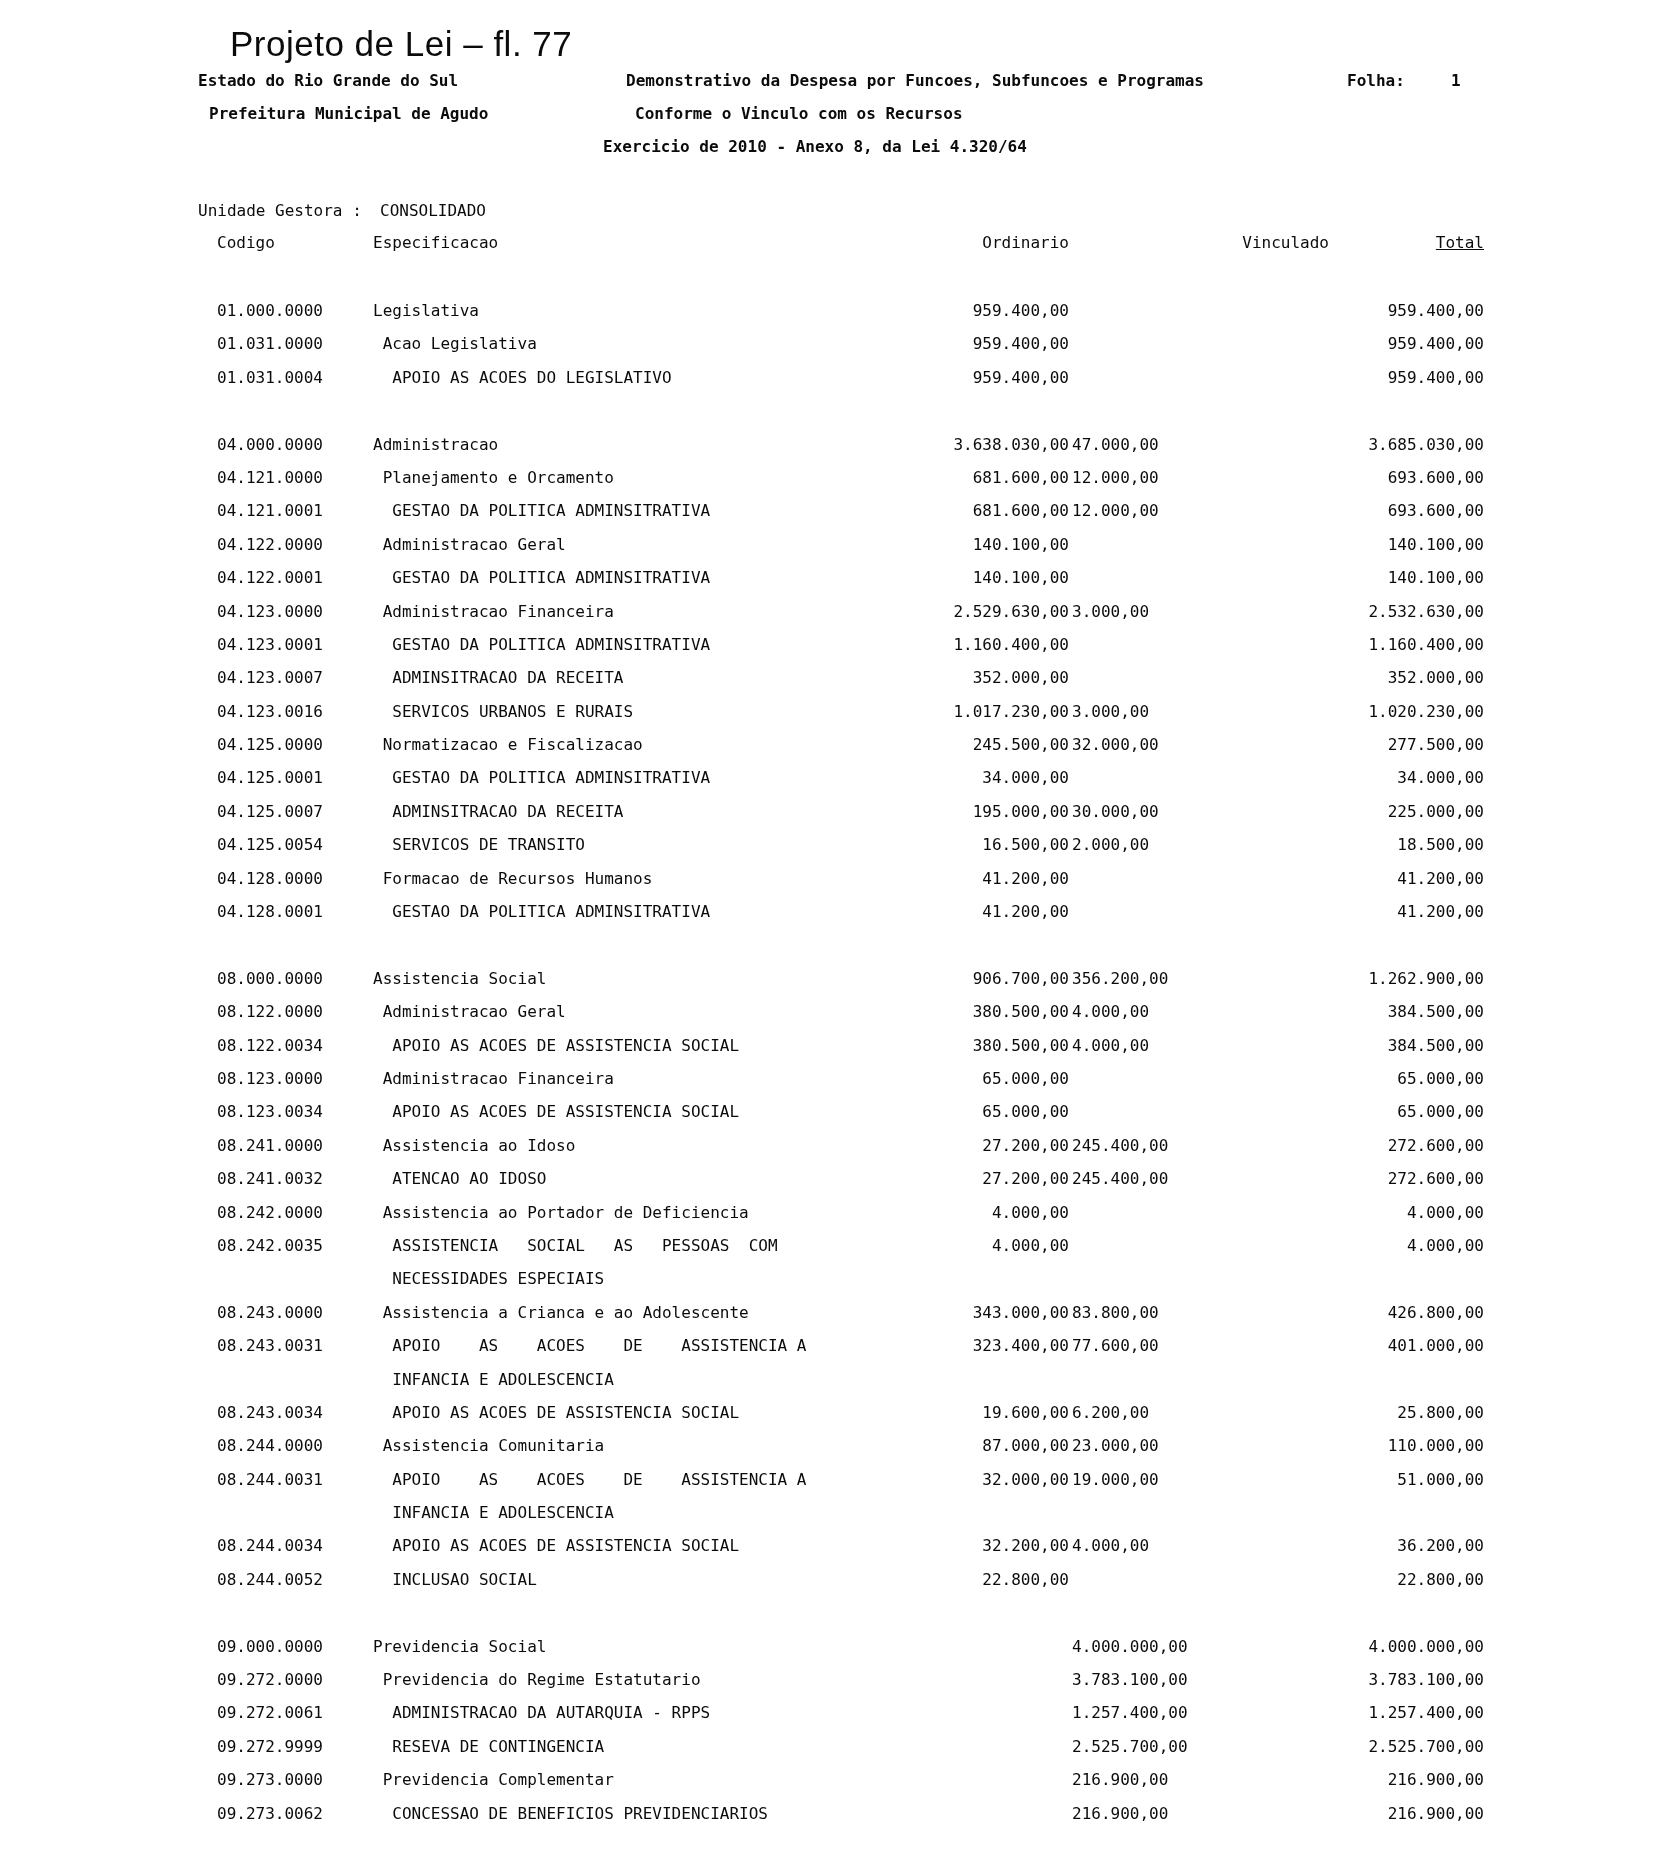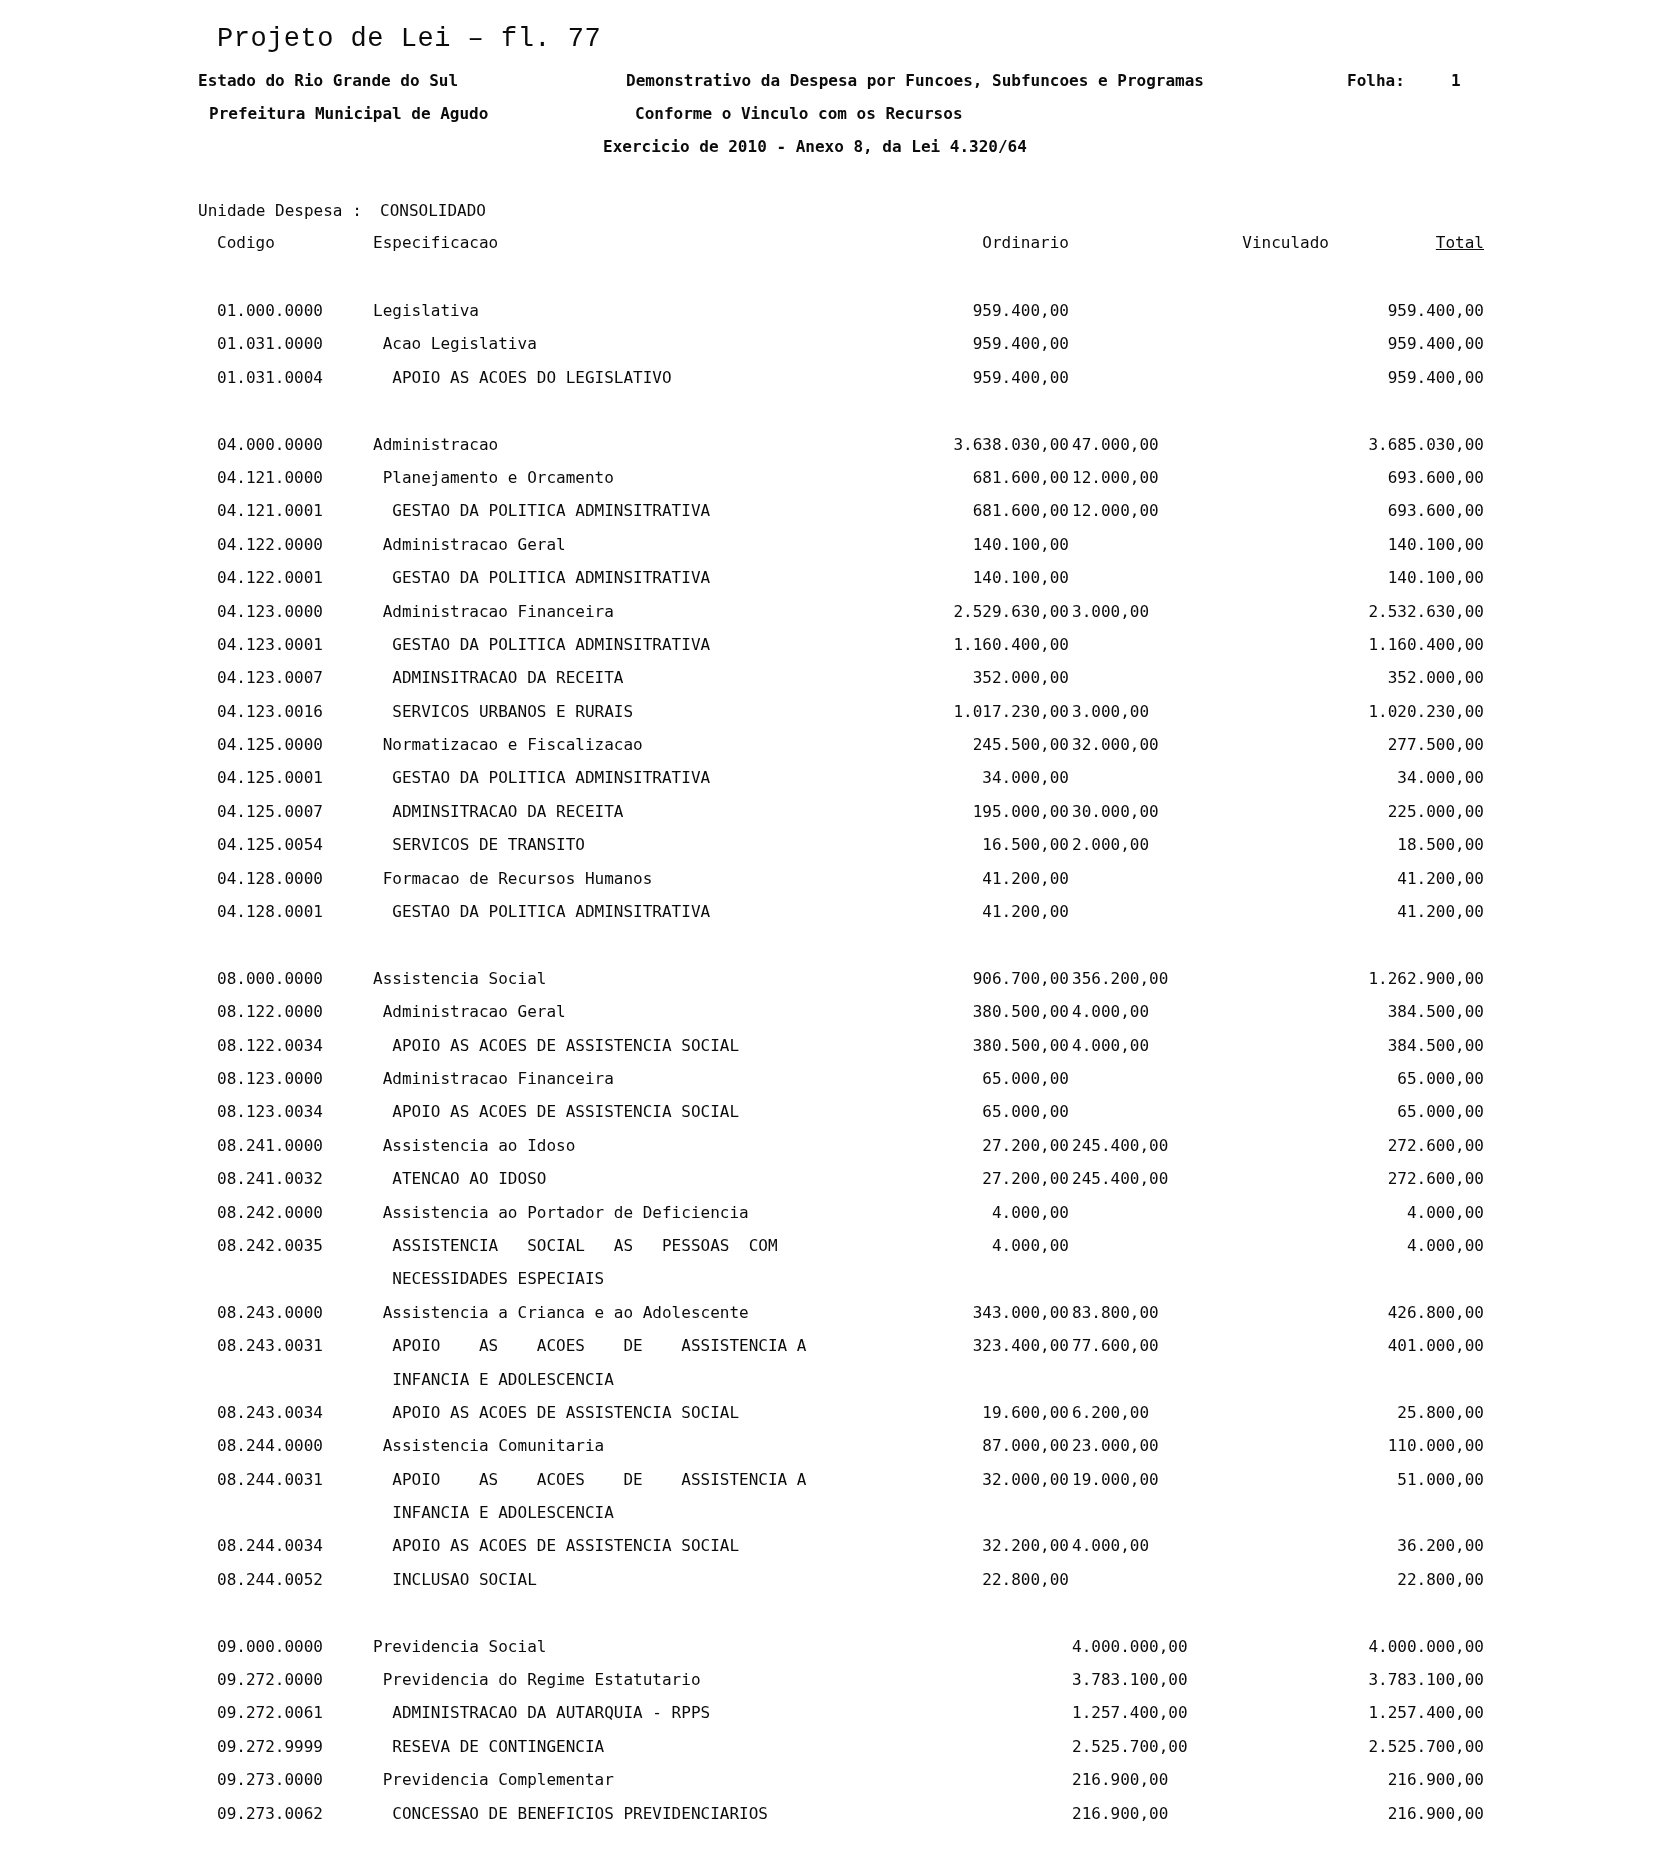--- a/index.html
+++ b/index.html
@@ -8,24 +8,24 @@
     width:1653px;
     height:1856px;
     background:#ffffff;
     color:#0b0b0b;
     font-family:"DejaVu Sans Mono","Liberation Mono",monospace;
     font-size:16px;
     overflow:hidden;
   }
   .abs { position:absolute; white-space:pre; }
   .doc-title {
-    font-family:Liberation Mono, monospace;
-    font-size:27px;
+    font-family:Liberation Sans, sans-serif;
+    font-size:35px;
     font-weight:normal;
-    left:217px; top:24px;
+    left:230px; top:24px;
     letter-spacing:0.5px;
   }
   .bold { font-weight:bold; }
   .hline { height:33px; line-height:33px; }
 
   .h-org1 { left:198px; top:64px; }
   .h-org2 { left:209px; top:97px; }
   .h-rep1 { left:626px; top:64px; }
   .h-rep2 { left:635px; top:97px; }
   .h-rep3 { left:603px; top:130px; }
@@ -60,21 +60,21 @@
   <div class="abs hline bold h-org1">Estado do Rio Grande do Sul</div>
   <div class="abs hline bold h-org2">Prefeitura Municipal de Agudo</div>
 
   <div class="abs hline bold h-rep1">Demonstrativo da Despesa por Funcoes, Subfuncoes e Programas</div>
   <div class="abs hline bold h-rep2">Conforme o Vinculo com os Recursos</div>
   <div class="abs hline bold h-rep3">Exercicio de 2010 - Anexo 8, da Lei 4.320/64</div>
 
   <div class="abs hline bold folha-label">Folha:</div>
   <div class="abs hline bold folha-value">1</div>
 
-  <div class="abs hline ug-label">Unidade Despesa :</div>
+  <div class="abs hline ug-label">Unidade Gestora :</div>
   <div class="abs hline ug-value">CONSOLIDADO</div>
 
   <div class="abs hline colhead-codigo">Codigo</div>
   <div class="abs hline colhead-espec">Especificacao</div>
   <div class="abs hline colhead-ord">Ordinario</div>
   <div class="abs hline colhead-vin">Vinculado</div>
   <div class="abs hline colhead-tot">Total</div>
 
   <div class="table-body">
       <div class="line">

